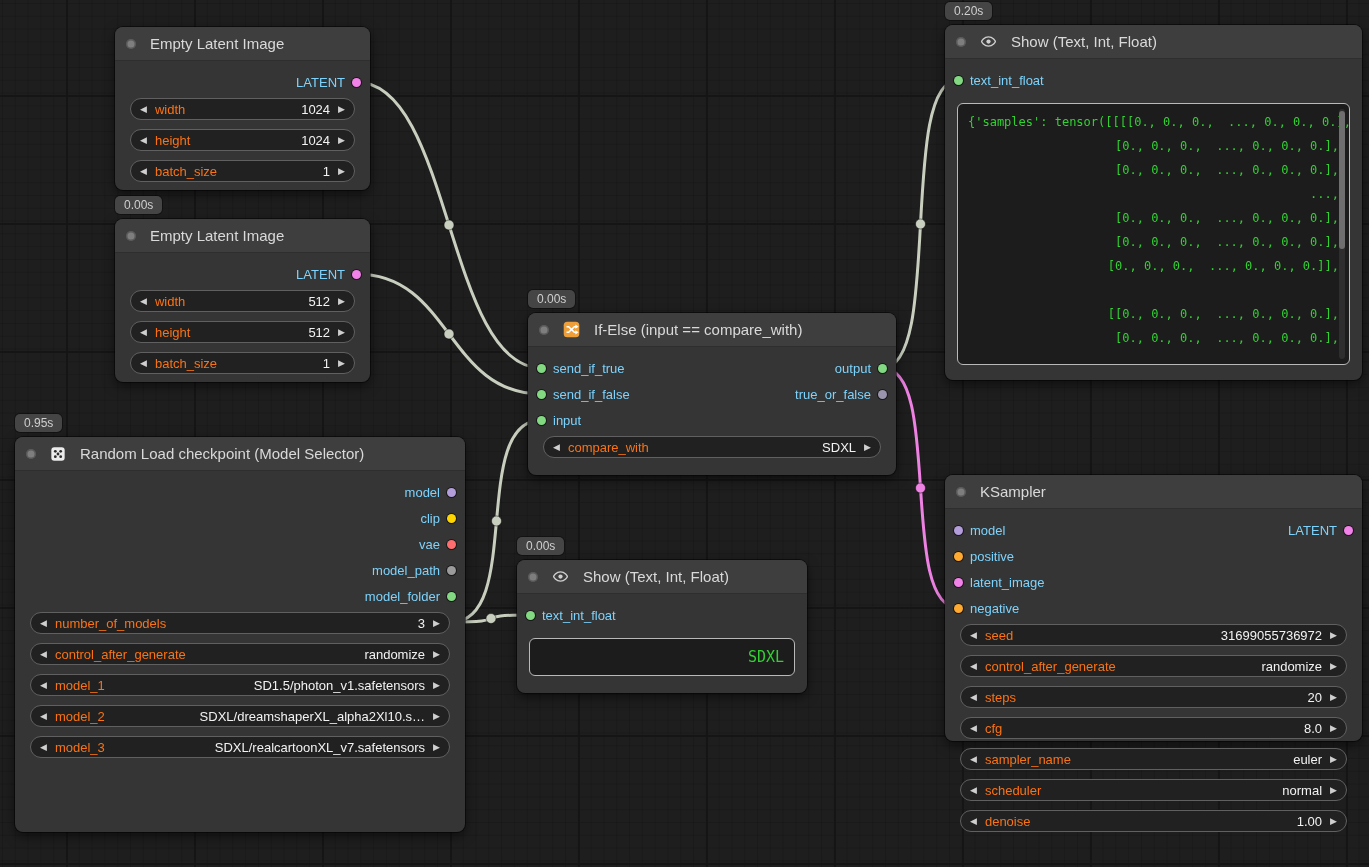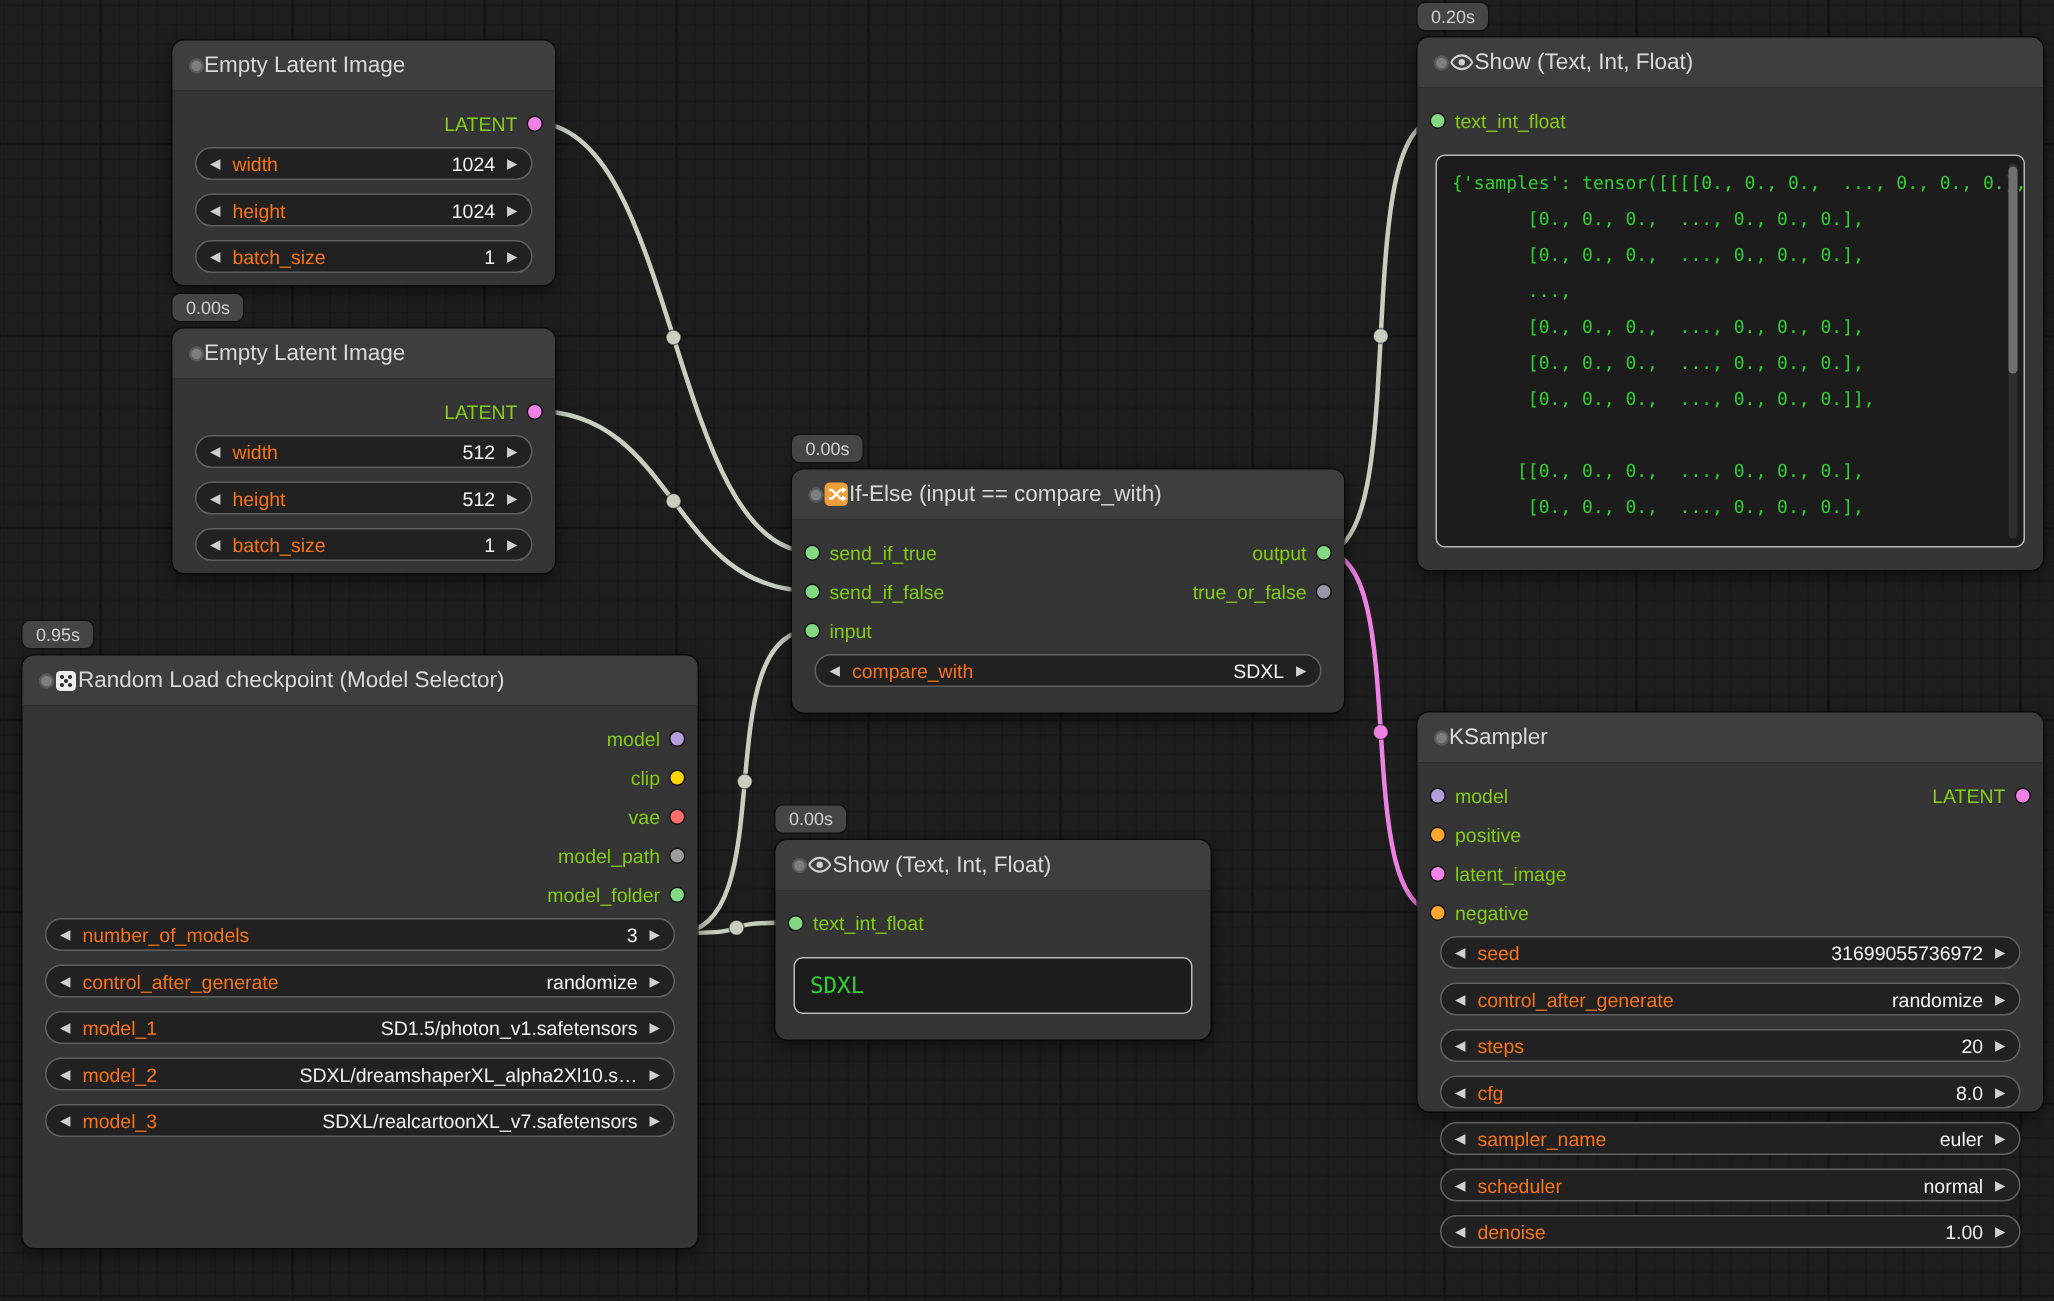--- a/index.html
+++ b/index.html
@@ -16,40 +16,41 @@
       linear-gradient(90deg,#151515 2px, transparent 2px),
       linear-gradient(rgba(0,0,0,.13) 1px, transparent 1px),
       linear-gradient(90deg,rgba(0,0,0,.13) 1px, transparent 1px);
     background-size:128px 128px,128px 128px,12.8px 12.8px,12.8px 12.8px;
     background-position:66px 95px,66px 95px,2px 3px,2px 3px;
   }
   #wires{position:absolute;inset:0;pointer-events:none;}
   .node{
     position:absolute;background:#353535;border-radius:8px;box-sizing:border-box;
     box-shadow:0 4px 12px rgba(0,0,0,.55), 0 0 0 1px rgba(0,0,0,.5);
+    text-align:right;
   }
   .titlebar{
-    height:34px;display:flex;align-items:center;gap:0;padding:10px 11px;
+    height:34px;display:flex;align-items:center;gap:14px;padding:10px 11px;
     background:#3e3e3e;border-radius:8px 8px 0 0;
     border-bottom:1px solid rgba(0,0,0,.25);box-sizing:border-box;
   }
   .collapse-dot{
     width:10px;height:10px;border-radius:50%;background:#7e7e7e;flex:none;
     box-shadow:inset 0 0 0 1.5px rgba(0,0,0,.28);
   }
   .title-icon{display:flex;align-items:center;flex:none;}
   .title-text{color:#d9d9d9;font-size:15px;white-space:nowrap;overflow:hidden;}
   .badge{
     position:absolute;top:-23px;left:0;background:#454545;color:#cfcfcf;
     font-size:12px;padding:2px 9px;border-radius:5px;
     box-shadow:0 0 0 1px rgba(0,0,0,.35);white-space:nowrap;
   }
   .ports{margin-top:8px;}
   .port-row{height:26px;display:flex;align-items:center;padding:0 9px;}
-  .port{display:flex;align-items:center;gap:7px;color:#84cc16;font-size:13px;white-space:nowrap;}
+  .port{display:flex;align-items:center;gap:7px;color:#7dd3fc;font-size:13px;white-space:nowrap;}
   .port.out{margin-left:auto;}
   .port-dot{
     width:9px;height:9px;border-radius:50%;flex:none;
     box-shadow:0 0 0 1px rgba(0,0,0,.55);
   }
   .widgets{margin-top:3px;padding:0 15px;}
   .widget{
     height:22px;margin-bottom:9px;background:#212121;border:1px solid #606060;
     border-radius:11px;display:flex;align-items:center;padding:0 9px;
     box-sizing:border-box;font-size:13px;

